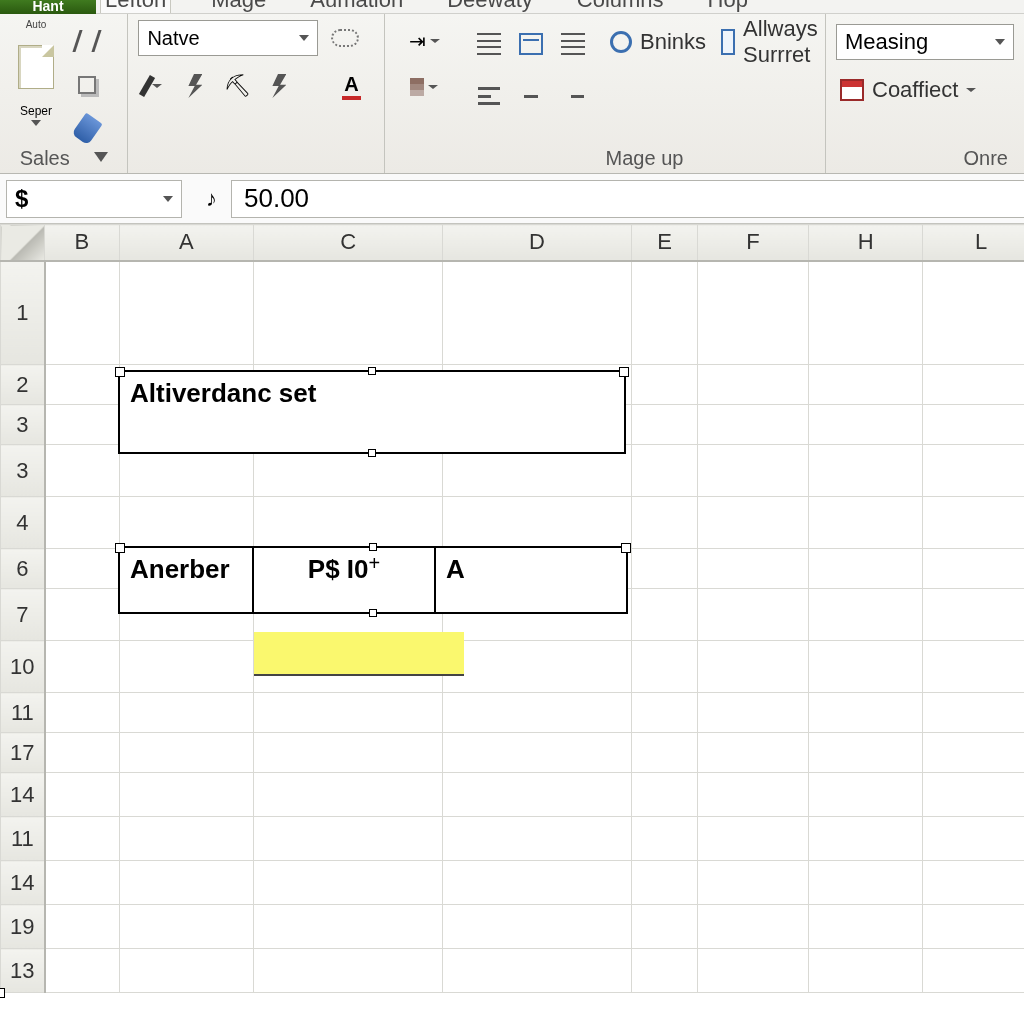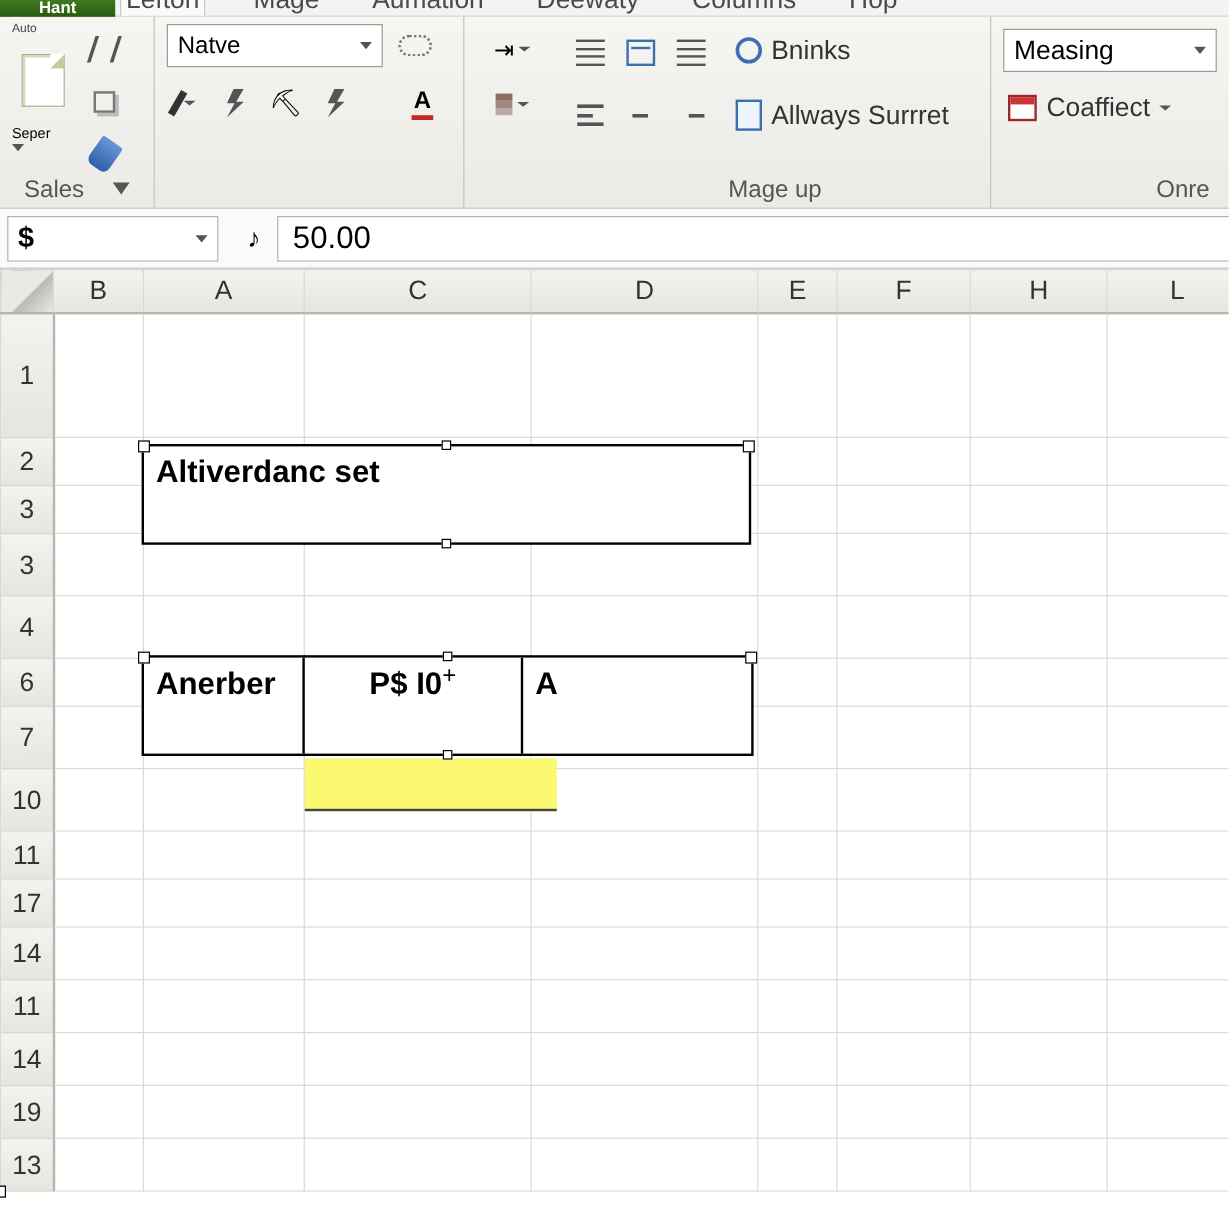--- a/index.html
+++ b/index.html
@@ -75,21 +75,21 @@
 
   
   .overlay { position: absolute; border: 2px solid #000; background: #fff; }
   .handles::before,.handles::after{content:"";position:absolute;width:8px;height:8px;background:#fff;border:1px solid #000;}
   .handles::before{left:-5px;top:-5px}.handles::after{right:-5px;top:-5px}
   .handles-bot::before,.handles-bot::after{content:"";position:absolute;width:8px;height:8px;background:#fff;border:1px solid #000;}
   .handles-bot::before{left:-5px;bottom:-5px}.handles-bot::after{right:-5px;bottom:-5px}
   .mid-handle{position:absolute;width:8px;height:8px;background:#fff;border:1px solid #000;}
 
   .obj1 { left: 118px; top: 146px; width: 508px; height: 84px; padding: 6px 10px; font-size: 26px; font-weight: bold; }
-  .obj2 { left: 118px; top: 322px; width: 510px; height: 84px; display: flex; }
+  .obj2 { left: 118px; top: 322px; width: 510px; height: 68px; display: flex; }
   .obj2 .cell { border-right: 2px solid #000; padding: 6px 10px; font-size: 26px; font-weight: bold; display:flex; align-items:flex-start; }
   .obj2 .c1{width:134px}.obj2 .c2{width:182px; justify-content:center}.obj2 .c3{flex:1}
   .plus { font-size: 20px; font-weight: normal; margin-top:-2px; }
 
   .hl-cell { position: absolute; left: 254px; top: 408px; width: 210px; height: 44px; background: #faf86e; border-bottom: 2px solid #444; }
 
   .filter-glyph { width: 14px; height: 12px; border-top: 10px solid #555; border-left: 7px solid transparent; border-right: 7px solid transparent; display:inline-block; }
   .tiny-label { font-size: 10px; color: #444; line-height: 1; }
 </style>
 </head>
@@ -102,21 +102,21 @@
   <div class="menu-tab">Aumation</div>
   <div class="menu-tab">Deewaty</div>
   <div class="menu-tab">Columns</div>
   <div class="menu-tab">Hop</div>
 </div>
 
 <div class="ribbon">
 
   <div class="group" style="width:130px">
     <div class="group-body">
-      <div style="display:flex;flex-direction:column;align-items:flex-start;gap:2px">
+      <div style="display:flex;flex-direction:column;align-items:center;gap:2px">
         <span class="tiny-label">Auto</span>
         <span class="btn big-btn">
             <span class="ic ic-newdoc"></span>
           </span>
         <span style="font-size:12px">Seper</span>
         <span class="caret-down"></span>
       </div>
       <div style="display:flex;flex-direction:column;gap:14px;padding-top:6px">
         <span class="btn mini-btn">
             <span class="ic ic-scissors"></span>
@@ -227,21 +227,21 @@
             </span>
           <span class="btn mini-btn">
               <span class="ic ic-align right">
                 <span></span>
                 <span></span>
                 <span></span>
               </span>
             </span>
         </div>
       </div>
-      <div style="display:flex;flex-direction:column;gap:18px;padding-top:4px">
+      <div style="display:flex;flex-direction:row;gap:7px;padding-top:4px">
         <div class="ribbon-text-btn">
           <span class="ic ic-gear"></span>
           <span>Bninks</span>
         </div>
         <div class="ribbon-text-btn">
           <span class="ic ic-doc"></span>
           <span>Allways Surrret</span>
         </div>
       </div>
     </div>

